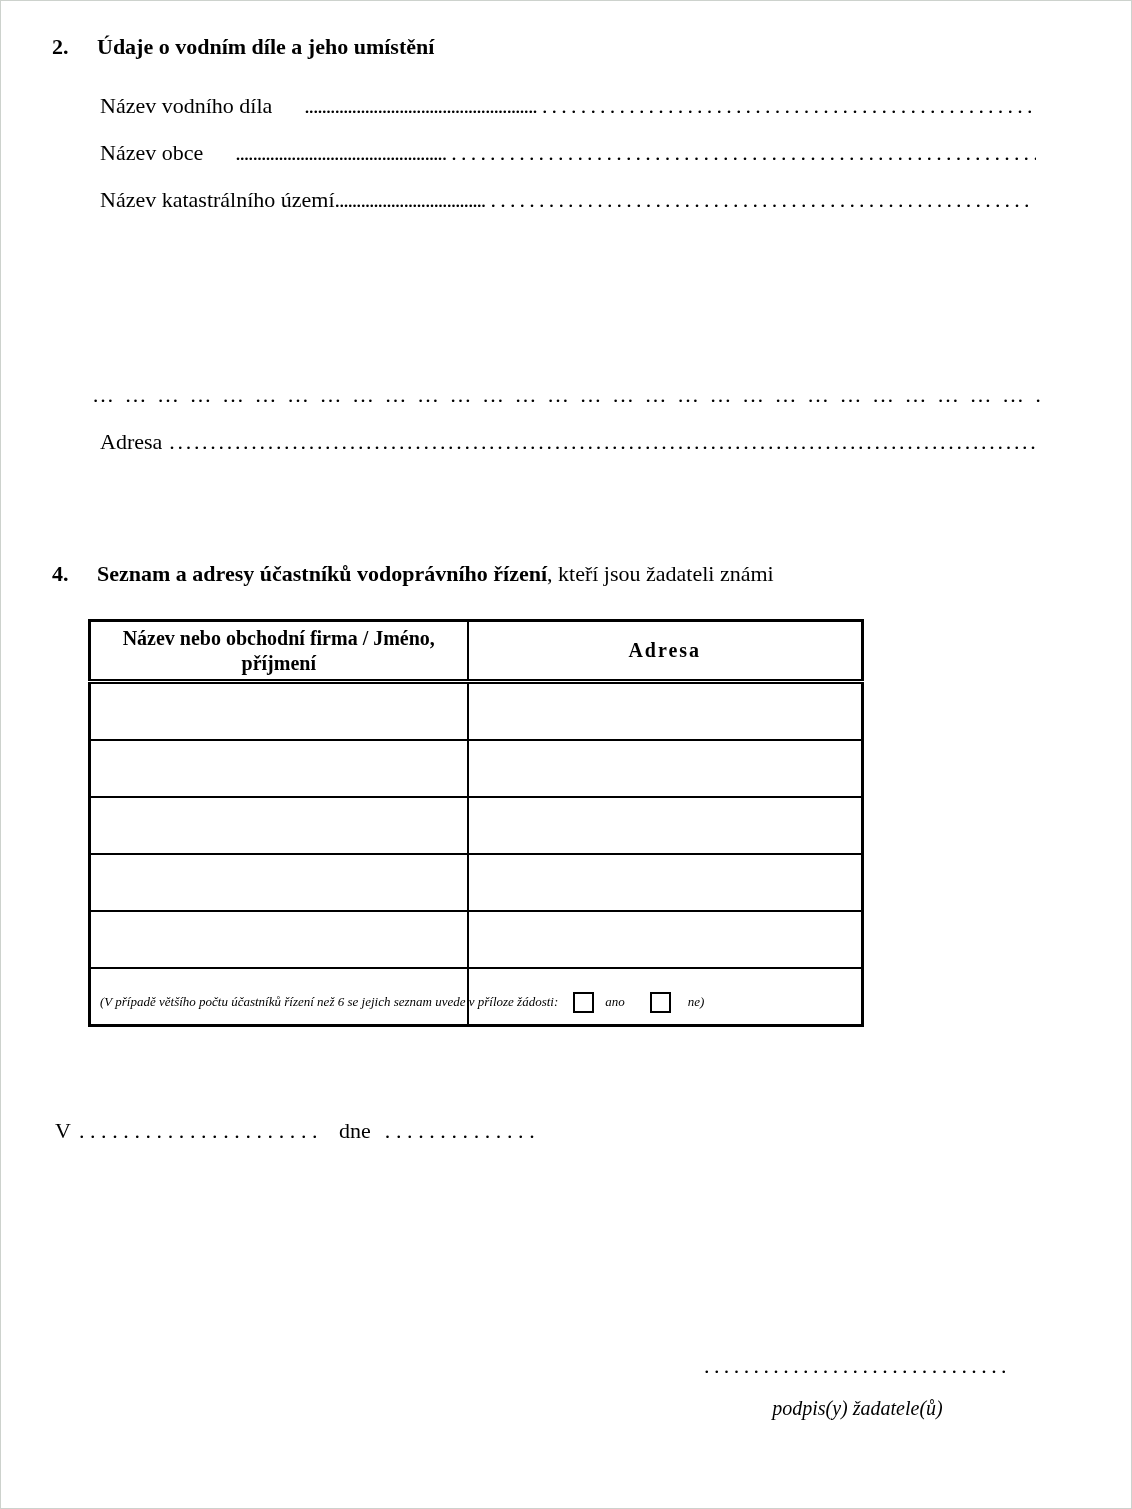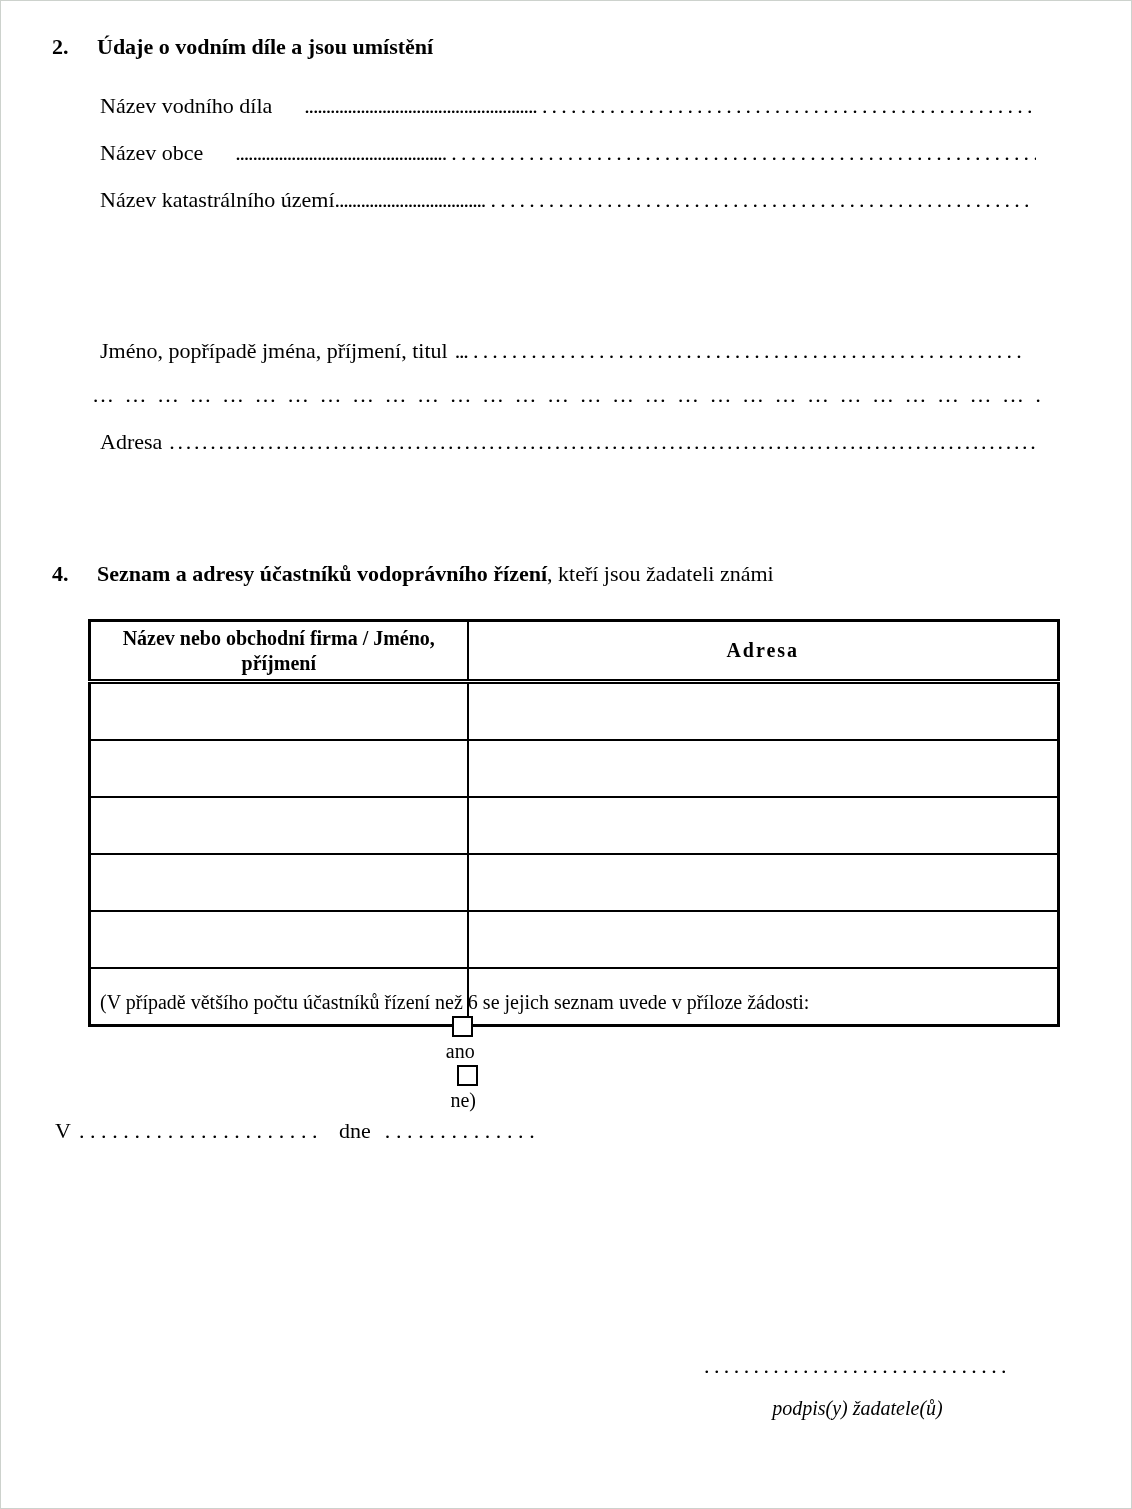--- a/index.html
+++ b/index.html
@@ -26,34 +26,34 @@
   .line .lbl { margin-right: 32px; text-align: right; }
   .line.gap-sm .lbl { margin-right: 0; }
   .line.gap-xs .lbl { margin-right: 7px; }
   .da { letter-spacing: -1.2px; }              
   .db { letter-spacing: 4.2px; }               
   .dc { letter-spacing: 2.7px; }               
   .dd { letter-spacing: 5.6px; }               
   .ell { left: 92px; width: 950px; word-spacing: 5px; }
 
   
-  .participants { left: 88px; top: 619px; width: 972px;
+  .participants { left: 88px; top: 619px; width: 776px;
     border-collapse: collapse; table-layout: fixed; border: 3px solid #000; }
   .participants th {
     font-size: 20px; font-weight: bold; text-align: center; vertical-align: middle;
     height: 53px; line-height: 25px; padding: 2px 6px;
     border-bottom: 5px double #000;
   }
   .participants th:first-child { border-right: 2px solid #000; }
   .th-adresa { letter-spacing: 2px; }
   .participants tbody td { height: 51px; border: 2px solid #000; padding: 2px 6px; }
 
   
   .note { left: 100px; top: 988px; display: flex; align-items: center;
-    font-size: 20px; line-height: 28px; white-space: nowrap; flex-direction: column; }
+    font-style: italic; font-size: 13px; line-height: 28px; white-space: nowrap; }
   .checkbox { width: 17px; height: 17px; border: 2px solid #000; background: #fff; flex: 0 0 auto; }
   .cb-yes { margin-left: 15px; }
   .lbl-yes { margin-left: 11px; }
   .cb-no { margin-left: 25px; }
   .lbl-no { margin-left: 17px; }
 
   
   .place-date { left: 55px; top: 1117px; line-height: 28px; white-space: nowrap; }
   .place-label { margin-right: 8px; }
   .date-label { margin-left: 16px; margin-right: 14px; }
@@ -63,39 +63,36 @@
   .sig-dots { display: block; line-height: 28px; letter-spacing: 4.4px; white-space: nowrap; }
   .sig-caption { font-style: italic; font-size: 20px; line-height: 29px; }
   .sig-caption.first { margin-top: 14px; }
 </style>
 </head>
 <body>
 
 <div class="page">
 
   <div class="abs heading" style="top:33px">
-    <span class="num">2.</span><span>Údaje o vodním díle a jsou umístění</span>
+    <span class="num">2.</span><span>Údaje o vodním díle a jeho umístění</span>
   </div>
 
   <div class="abs line" style="top:92px">
     <span class="lbl">Název vodního díla</span><span class="da">.....................................................</span><span class="db">........................................................</span>
   </div>
 
   <div class="abs line" style="top:139px">
     <span class="lbl">Název obce</span><span class="da">................................................</span><span class="db">..................................................................</span>
   </div>
 
   <div class="abs line gap-sm" style="top:186px">
     <span class="lbl">Název katastrálního území</span><span class="da">..................................</span><span class="db">.........................................................</span>
   </div>
 
 
-  <div class="abs line gap-xs" style="top:337px">
-    <span class="lbl">Jméno, popřípadě jména, příjmení, titul</span><span class="da">..</span><span class="db">..........................................................</span>
-  </div>
 
   <div class="abs line ell" style="top:381px">
     <span>… … … … … … … … … … … … … … … … … … … … … … … … … … … … … … … … … .</span>
   </div>
 
   <div class="abs line gap-xs" style="top:428px">
     <span class="lbl">Adresa</span><span class="dc">................................................................................................................</span>
   </div>
 
   <div class="abs heading" style="top:560px">

